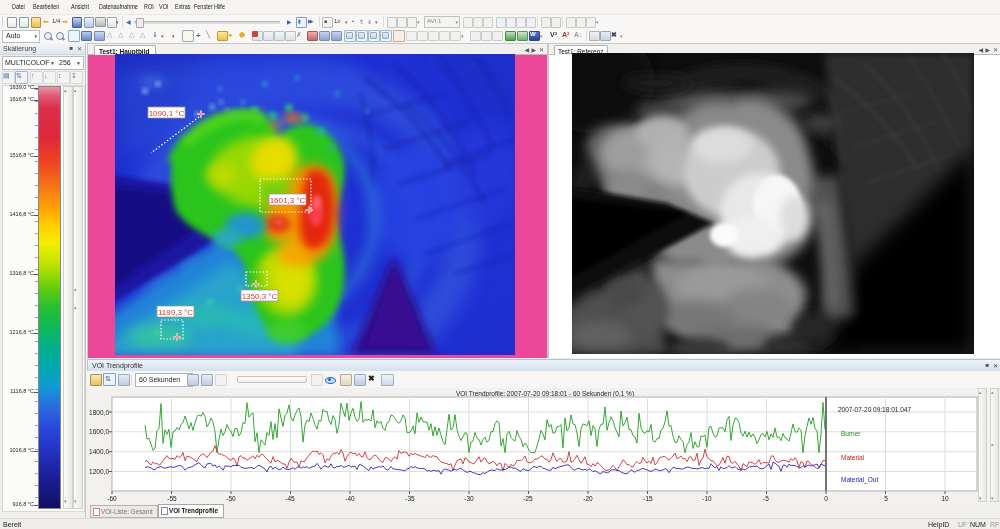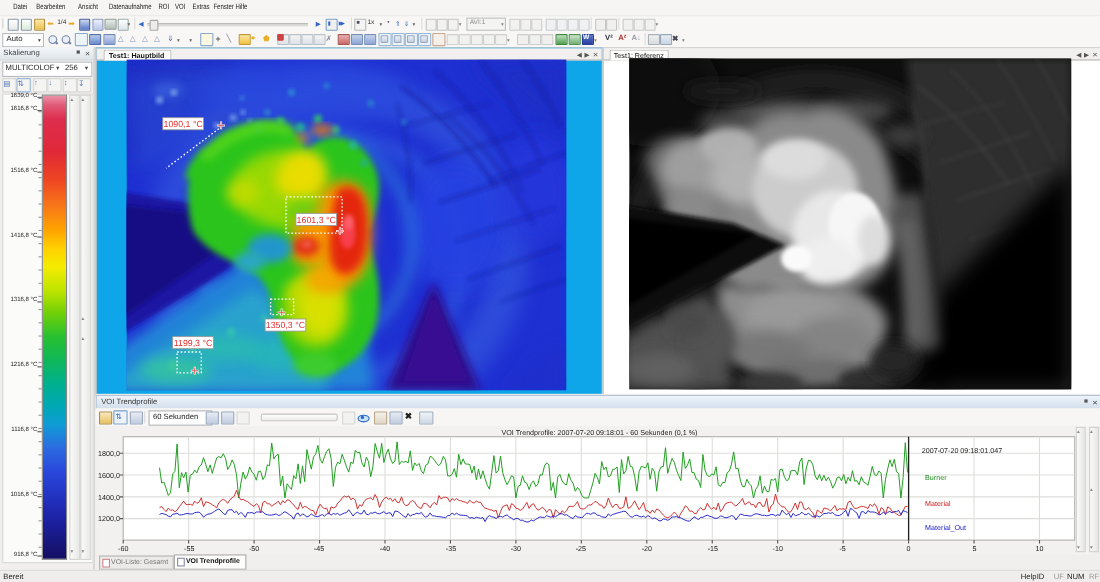--- a/index.html
+++ b/index.html
@@ -16,21 +16,21 @@
   #skal{left:0;top:43px;width:85px;height:475px;background:#f0efed;border-right:1px solid #c5c4c2;}
   #skaltitle{left:0;top:0;width:85px;height:11px;background:linear-gradient(#f4f6f8,#dfe5ec);border-bottom:1px solid #cfd5dc;font-size:7px;color:#444;}
   #skalcombo{left:2px;top:13px;width:80px;height:12px;background:#fff;border:1px solid #b8bcc0;font-size:7px;color:#222;}
   #skaltb{left:0px;top:27px;width:85px;height:14px;}
   .sbtn{position:absolute;top:1px;width:11px;height:11px;border:1px solid #d8d8d6;background:#f4f4f2;border-radius:1px;}
   #skalbody{left:2px;top:42px;width:81px;height:425px;background:#fbfbfa;border:1px solid #d8d7d5;}
   
   .tabbar{height:10px;background:#f1f0ee;border-bottom:1px solid #b9b8b6;}
   .tab{position:absolute;top:1px;height:11px;background:#fdfdfc;border:1px solid #b0afae;border-bottom:none;border-radius:2px 2px 0 0;font-size:7px;font-weight:bold;color:#111;white-space:nowrap;}
   .winctl{position:absolute;font-size:6px;color:#555;top:2px;}
-  #win1{left:87px;top:43px;width:459px;height:315px;background:#0ea5e9;border:1px solid #c8c7c5;}
+  #win1{left:87px;top:43px;width:459px;height:315px;background:#ec4899;border:1px solid #c8c7c5;}
   #win2{left:548px;top:43px;width:452px;height:315px;background:#fff;border:1px solid #c8c7c5;}
   
   #voi{left:87px;top:358px;width:913px;height:160px;background:#f0efed;}
   #voititle{left:0;top:1px;width:913px;height:11px;background:linear-gradient(#edf3f9,#d4e0ee);border:1px solid #b4c2d4;font-size:7px;color:#333;}
   #voitb{left:0;top:13px;width:913px;height:17px;background:#f7f6f4;border-bottom:1px solid #e0dfdd;}
   #chartwrap{left:1px;top:30px;width:905px;height:116px;background:#f4f3f1;}
   
   #status{left:0;top:518px;width:1000px;height:11px;background:#efeeec;border-top:1px solid #dcdbd9;font-size:7px;color:#222;}
   text{font-family:"Liberation Sans",sans-serif;}
 </style>

